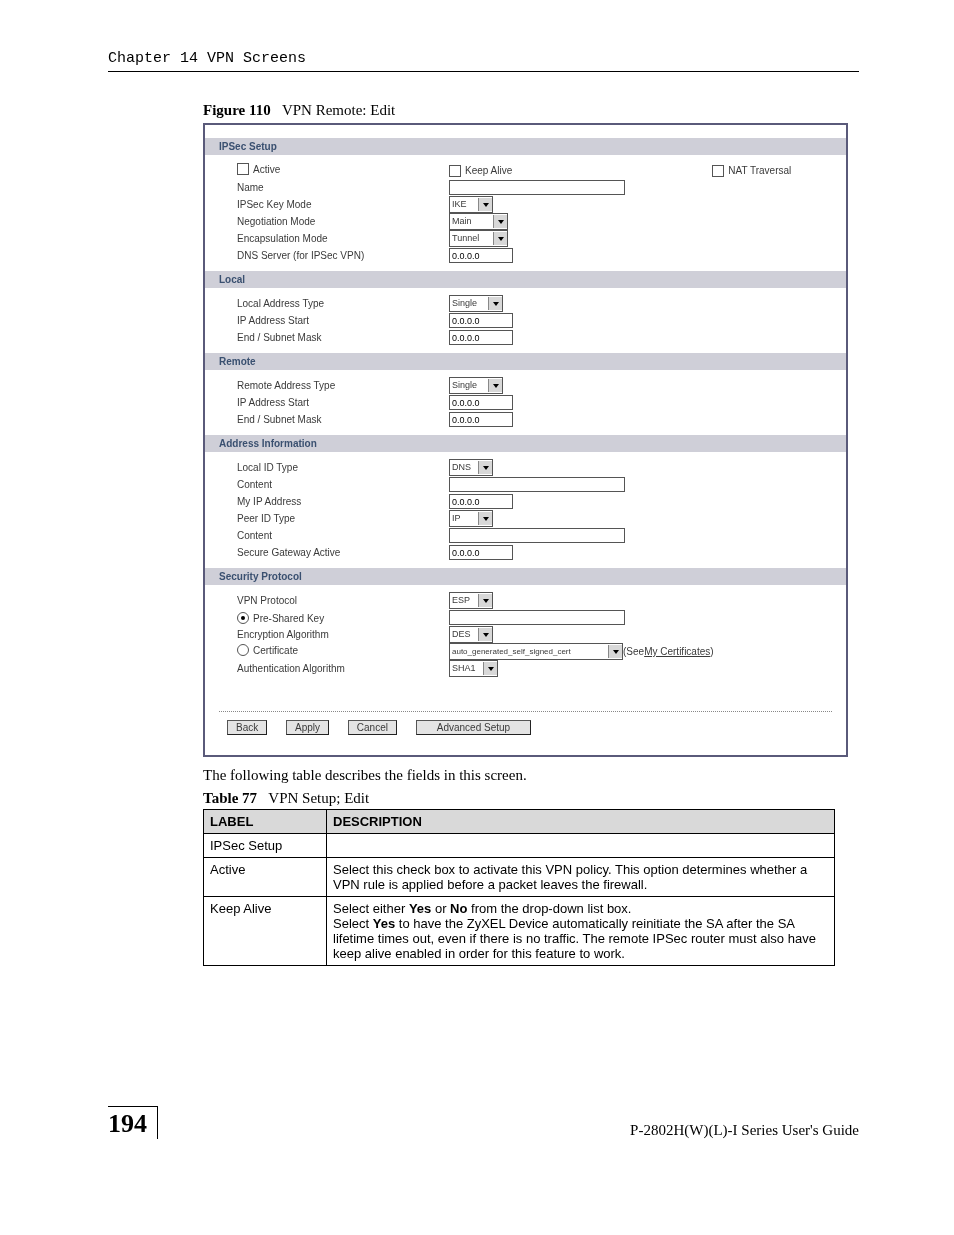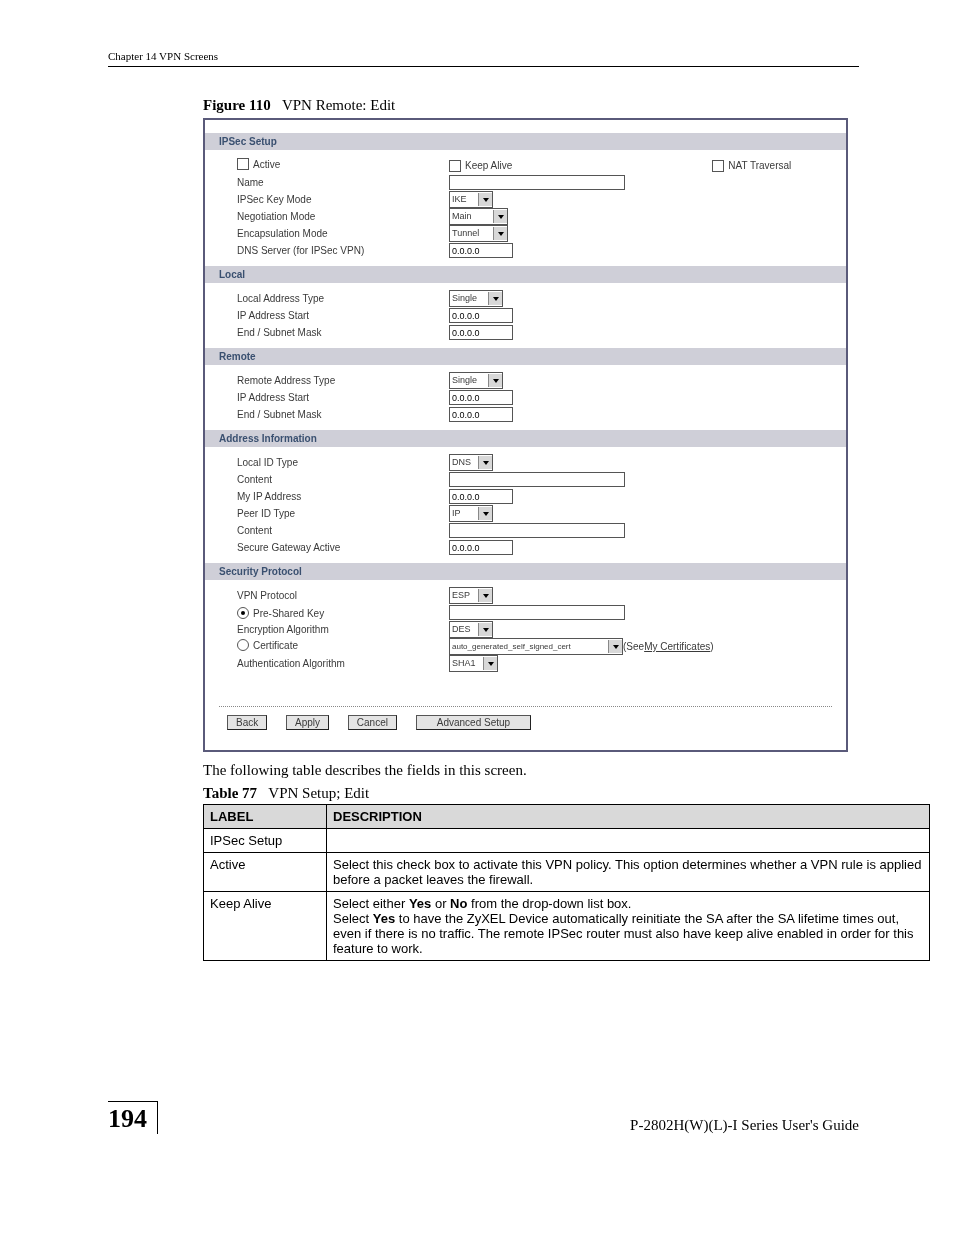--- a/index.html
+++ b/index.html
@@ -4,22 +4,23 @@
 <style>
   body {
     font-family: "Times New Roman", serif;
     font-size: 15px;
     color: #000;
     background: #fff;
     margin: 0;
     padding: 50px 95px 30px 108px;
   }
   .chapter-header {
-    font-size: 11px;
+    font-size: 15px;
     margin-bottom: 0;
+    font-family: Liberation Mono, monospace;
   }
   .hr {
     border: none;
     border-top: 1px solid #000;
     margin: 4px 0 30px 0;
   }
   .figure-caption {
     font-size: 15px;
     margin-left: 95px;
     margin-bottom: 4px;
@@ -146,21 +147,21 @@
     font-size: 15px;
   }
   .table-caption {
     font-size: 15px;
     margin-left: 95px;
     margin-bottom: 2px;
   }
   table.desc {
     margin-left: 95px;
     border-collapse: collapse;
-    width: 727px;
+    width: 632px;
     font-family: Arial, Helvetica, sans-serif;
     font-size: 13px;
   }
   table.desc th, table.desc td {
     border: 1px solid #000;
     padding: 4px 6px;
     vertical-align: top;
     text-align: left;
   }
   table.desc th {

